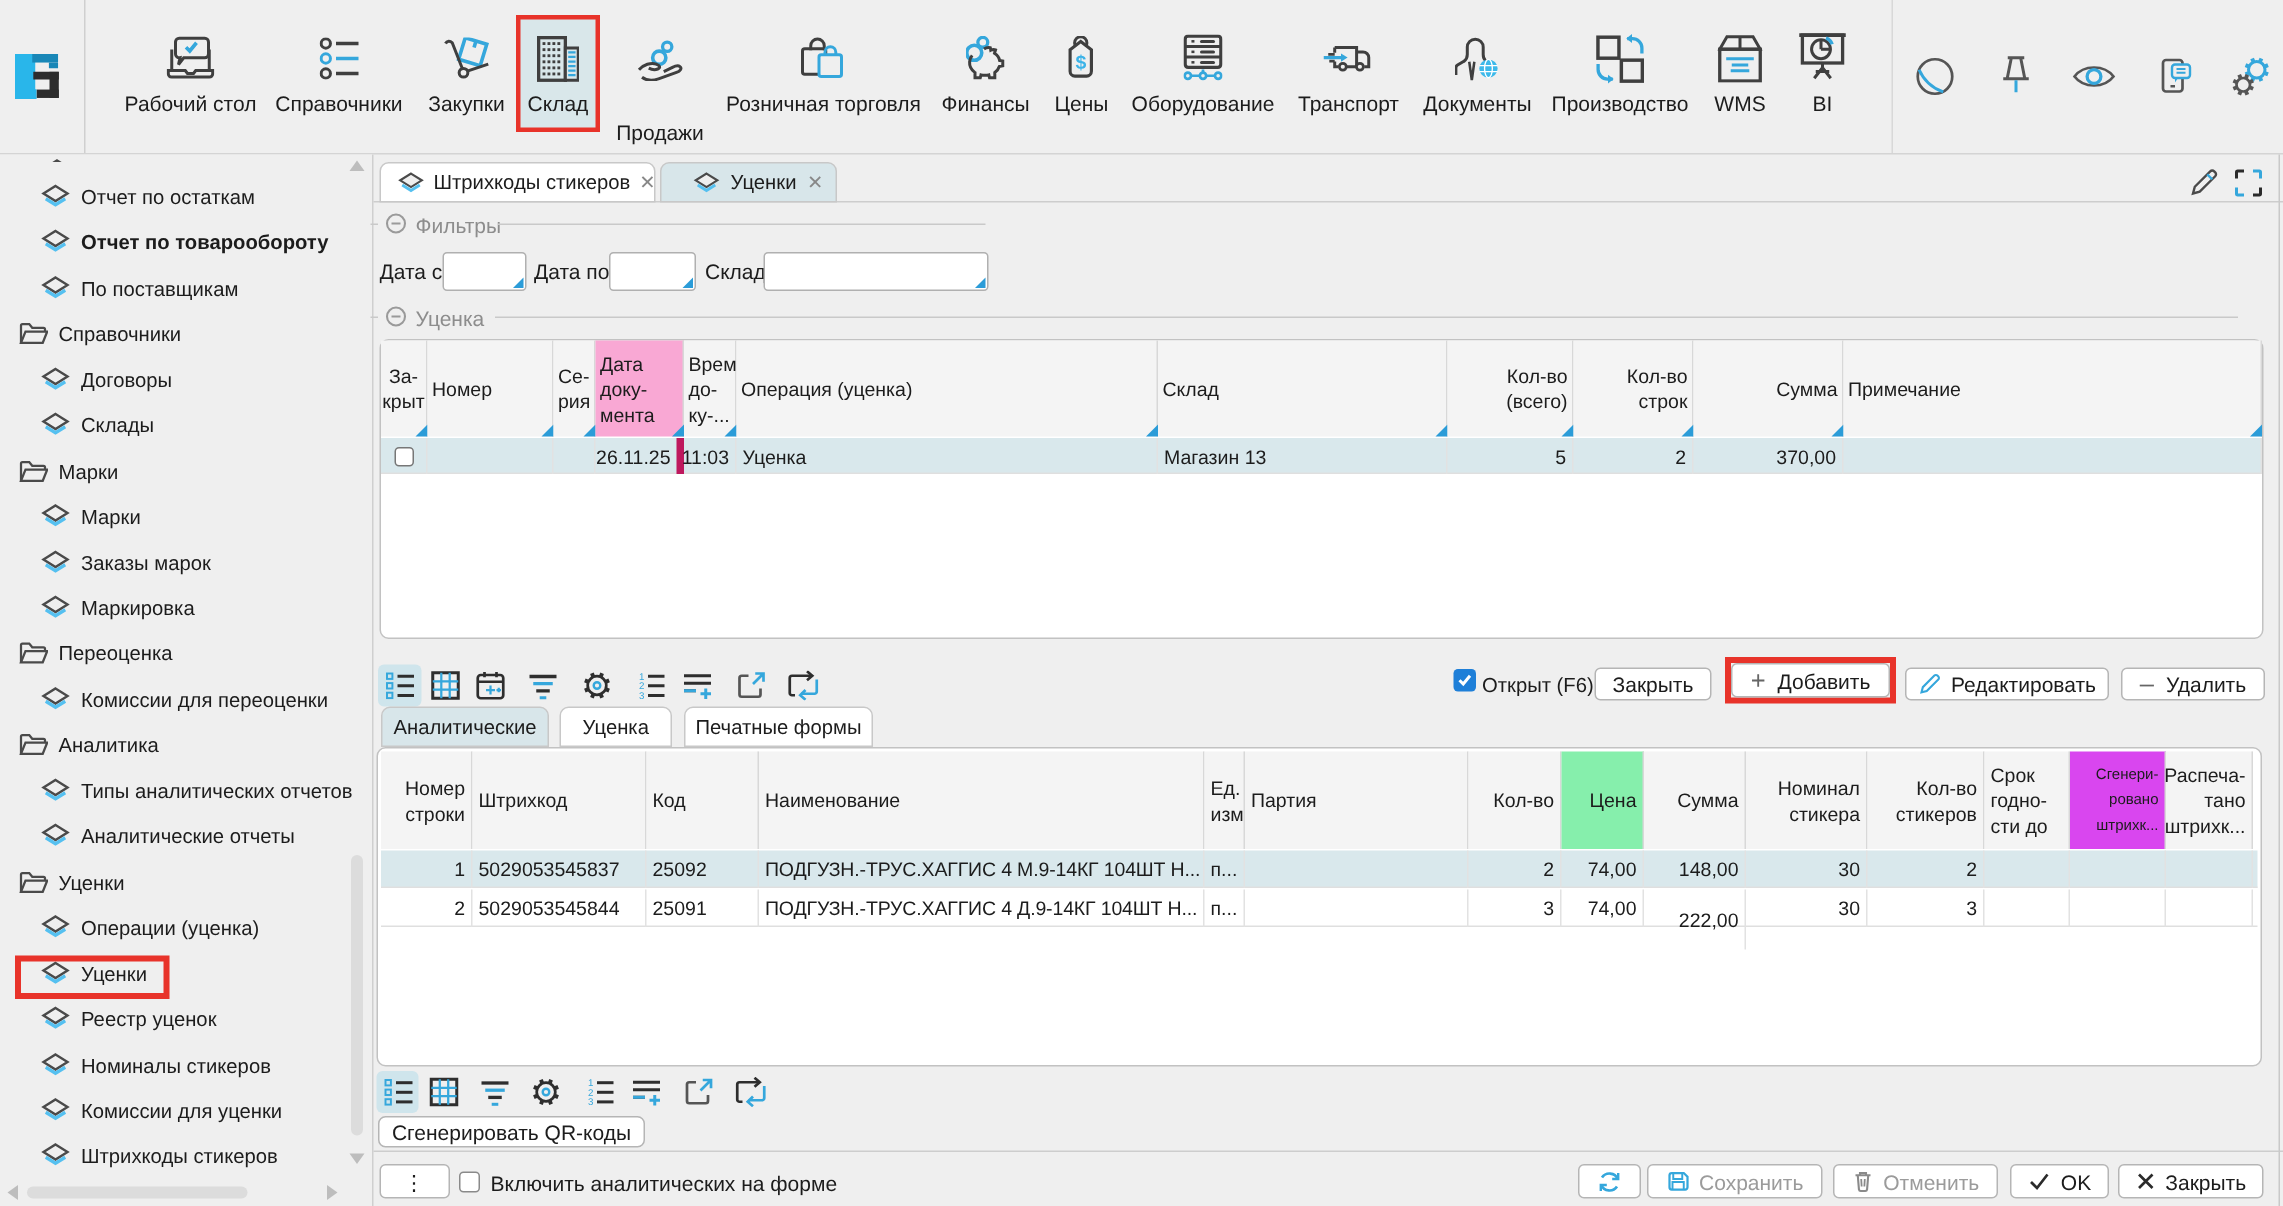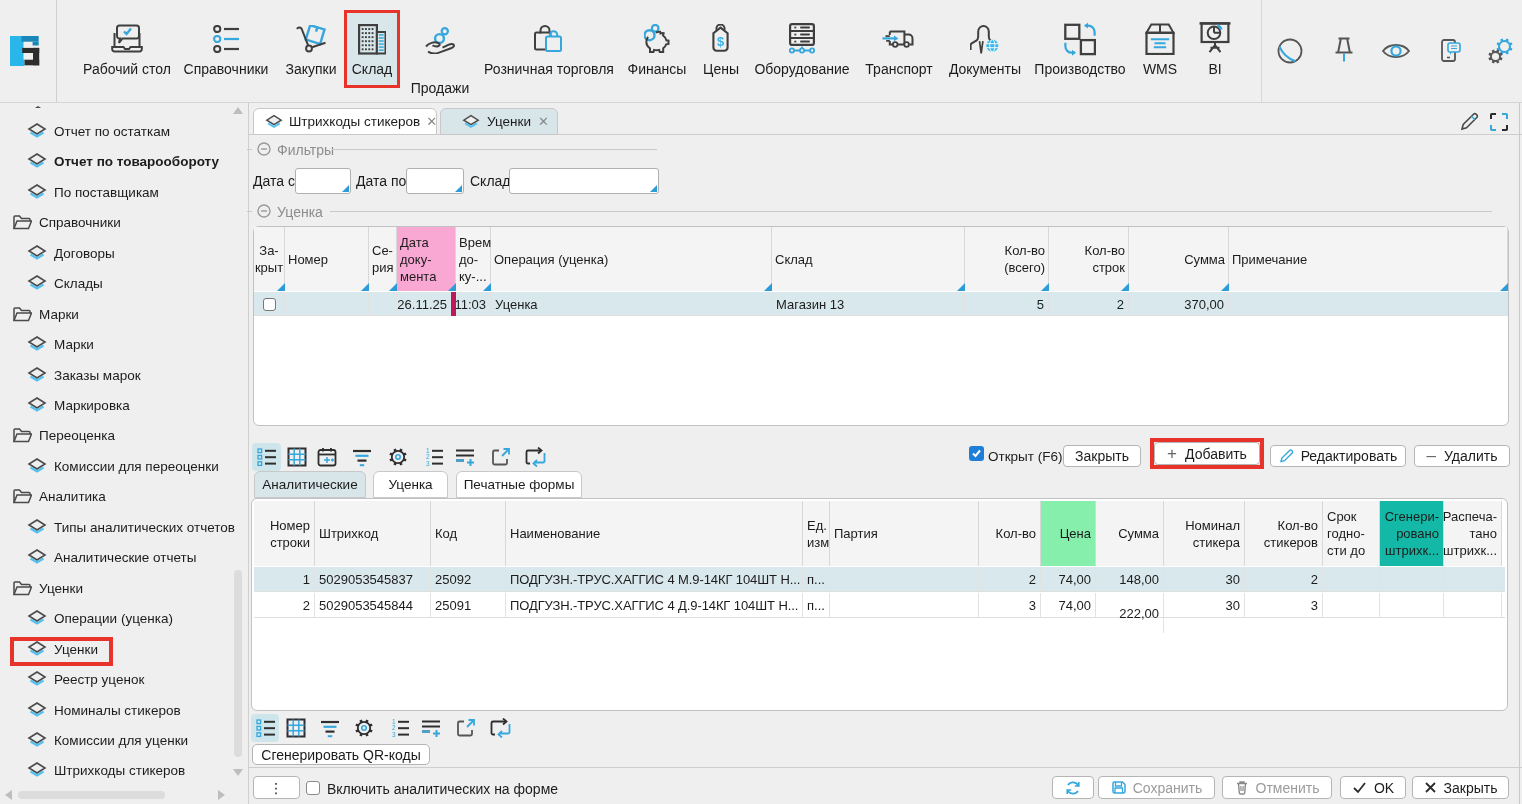--- a/index.html
+++ b/index.html
@@ -682,21 +682,21 @@
 <div class="abs" style="left:431px;top:501px;width:75px;height:65px;border-right:1px solid #d8d8d8;background:#f4f4f4;display:flex;align-items:center;justify-content:flex-start;padding:0 4px;font-size:13px;line-height:17px;">Код</div>
 <div class="abs" style="left:506px;top:501px;width:297px;height:65px;border-right:1px solid #d8d8d8;background:#f4f4f4;display:flex;align-items:center;justify-content:flex-start;padding:0 4px;font-size:13px;line-height:17px;">Наименование</div>
 <div class="abs" style="left:803px;top:501px;width:27px;height:65px;border-right:1px solid #d8d8d8;background:#f4f4f4;display:flex;align-items:center;justify-content:flex-start;padding:0 4px;font-size:13px;line-height:17px;">Ед.<br>изм</div>
 <div class="abs" style="left:830px;top:501px;width:149px;height:65px;border-right:1px solid #d8d8d8;background:#f4f4f4;display:flex;align-items:center;justify-content:flex-start;padding:0 4px;font-size:13px;line-height:17px;">Партия</div>
 <div class="abs" style="left:979px;top:501px;width:62px;height:65px;border-right:1px solid #d8d8d8;background:#f4f4f4;display:flex;align-items:center;justify-content:flex-end;padding:0 4px;font-size:13px;line-height:17px;text-align:right;">Кол-во</div>
 <div class="abs" style="left:1041px;top:501px;width:55px;height:65px;border-right:1px solid #d8d8d8;background:#86efac;display:flex;align-items:center;justify-content:flex-end;padding:0 4px;font-size:13px;line-height:17px;text-align:right;">Цена</div>
 <div class="abs" style="left:1096px;top:501px;width:68px;height:65px;border-right:1px solid #d8d8d8;background:#f4f4f4;display:flex;align-items:center;justify-content:flex-end;padding:0 4px;font-size:13px;line-height:17px;text-align:right;">Сумма</div>
 <div class="abs" style="left:1164px;top:501px;width:81px;height:65px;border-right:1px solid #d8d8d8;background:#f4f4f4;display:flex;align-items:center;justify-content:flex-end;padding:0 4px;font-size:13px;line-height:17px;text-align:right;">Номинал<br>стикера</div>
 <div class="abs" style="left:1245px;top:501px;width:78px;height:65px;border-right:1px solid #d8d8d8;background:#f4f4f4;display:flex;align-items:center;justify-content:flex-end;padding:0 4px;font-size:13px;line-height:17px;text-align:right;">Кол-во<br>стикеров</div>
 <div class="abs" style="left:1323px;top:501px;width:57px;height:65px;border-right:1px solid #d8d8d8;background:#f4f4f4;display:flex;align-items:center;justify-content:flex-start;padding:0 4px;font-size:13px;line-height:17px;">Срок<br>годно-<br>сти до</div>
-<div class="abs" style="left:1380px;top:501px;width:64px;height:65px;border-right:1px solid #d8d8d8;background:#14b8a6;display:flex;align-items:center;justify-content:flex-end;padding:0 4px;font-size:13px;line-height:17px;text-align:right;">Сгенери-<br>ровано<br>штрихк...</div>
+<div class="abs" style="left:1380px;top:501px;width:64px;height:65px;border-right:1px solid #d8d8d8;background:#d946ef;display:flex;align-items:center;justify-content:flex-end;padding:0 4px;font-size:10px;line-height:17px;text-align:right;">Сгенери-<br>ровано<br>штрихк...</div>
 <div class="abs" style="left:1444px;top:501px;width:58px;height:65px;border-right:1px solid #d8d8d8;background:#f4f4f4;display:flex;align-items:center;justify-content:flex-end;padding:0 4px;font-size:13px;line-height:17px;text-align:right;">Распеча-<br>тано<br>штрихк...</div>
 <div class="abs" style="left:254px;top:567px;width:1251px;height:25px;background:#d9e8ec;border-bottom:1px solid #dfdfdf;"></div>
 <div class="abs" style="left:254px;top:567px;width:61px;height:25px;border-right:1px solid #e2e2e2;display:flex;align-items:center;justify-content:flex-end;padding:0 4px;font-size:13px;white-space:nowrap;overflow:hidden;">1</div>
 <div class="abs" style="left:315px;top:567px;width:116px;height:25px;border-right:1px solid #e2e2e2;display:flex;align-items:center;justify-content:flex-start;padding:0 4px;font-size:13px;white-space:nowrap;overflow:hidden;">5029053545837</div>
 <div class="abs" style="left:431px;top:567px;width:75px;height:25px;border-right:1px solid #e2e2e2;display:flex;align-items:center;justify-content:flex-start;padding:0 4px;font-size:13px;white-space:nowrap;overflow:hidden;">25092</div>
 <div class="abs" style="left:506px;top:567px;width:297px;height:25px;border-right:1px solid #e2e2e2;display:flex;align-items:center;justify-content:flex-start;padding:0 4px;font-size:13px;white-space:nowrap;overflow:hidden;letter-spacing:-0.1px;">ПОДГУЗН.-ТРУС.ХАГГИС 4 М.9-14КГ 104ШТ Н...</div>
 <div class="abs" style="left:803px;top:567px;width:27px;height:25px;border-right:1px solid #e2e2e2;display:flex;align-items:center;justify-content:flex-start;padding:0 4px;font-size:13px;white-space:nowrap;overflow:hidden;">п...</div>
 <div class="abs" style="left:830px;top:567px;width:149px;height:25px;border-right:1px solid #e2e2e2;display:flex;align-items:center;justify-content:flex-start;padding:0 4px;font-size:13px;white-space:nowrap;overflow:hidden;"></div>
 <div class="abs" style="left:979px;top:567px;width:62px;height:25px;border-right:1px solid #e2e2e2;display:flex;align-items:center;justify-content:flex-end;padding:0 4px;font-size:13px;white-space:nowrap;overflow:hidden;">2</div>
 <div class="abs" style="left:1041px;top:567px;width:55px;height:25px;border-right:1px solid #e2e2e2;display:flex;align-items:center;justify-content:flex-end;padding:0 4px;font-size:13px;white-space:nowrap;overflow:hidden;">74,00</div>

